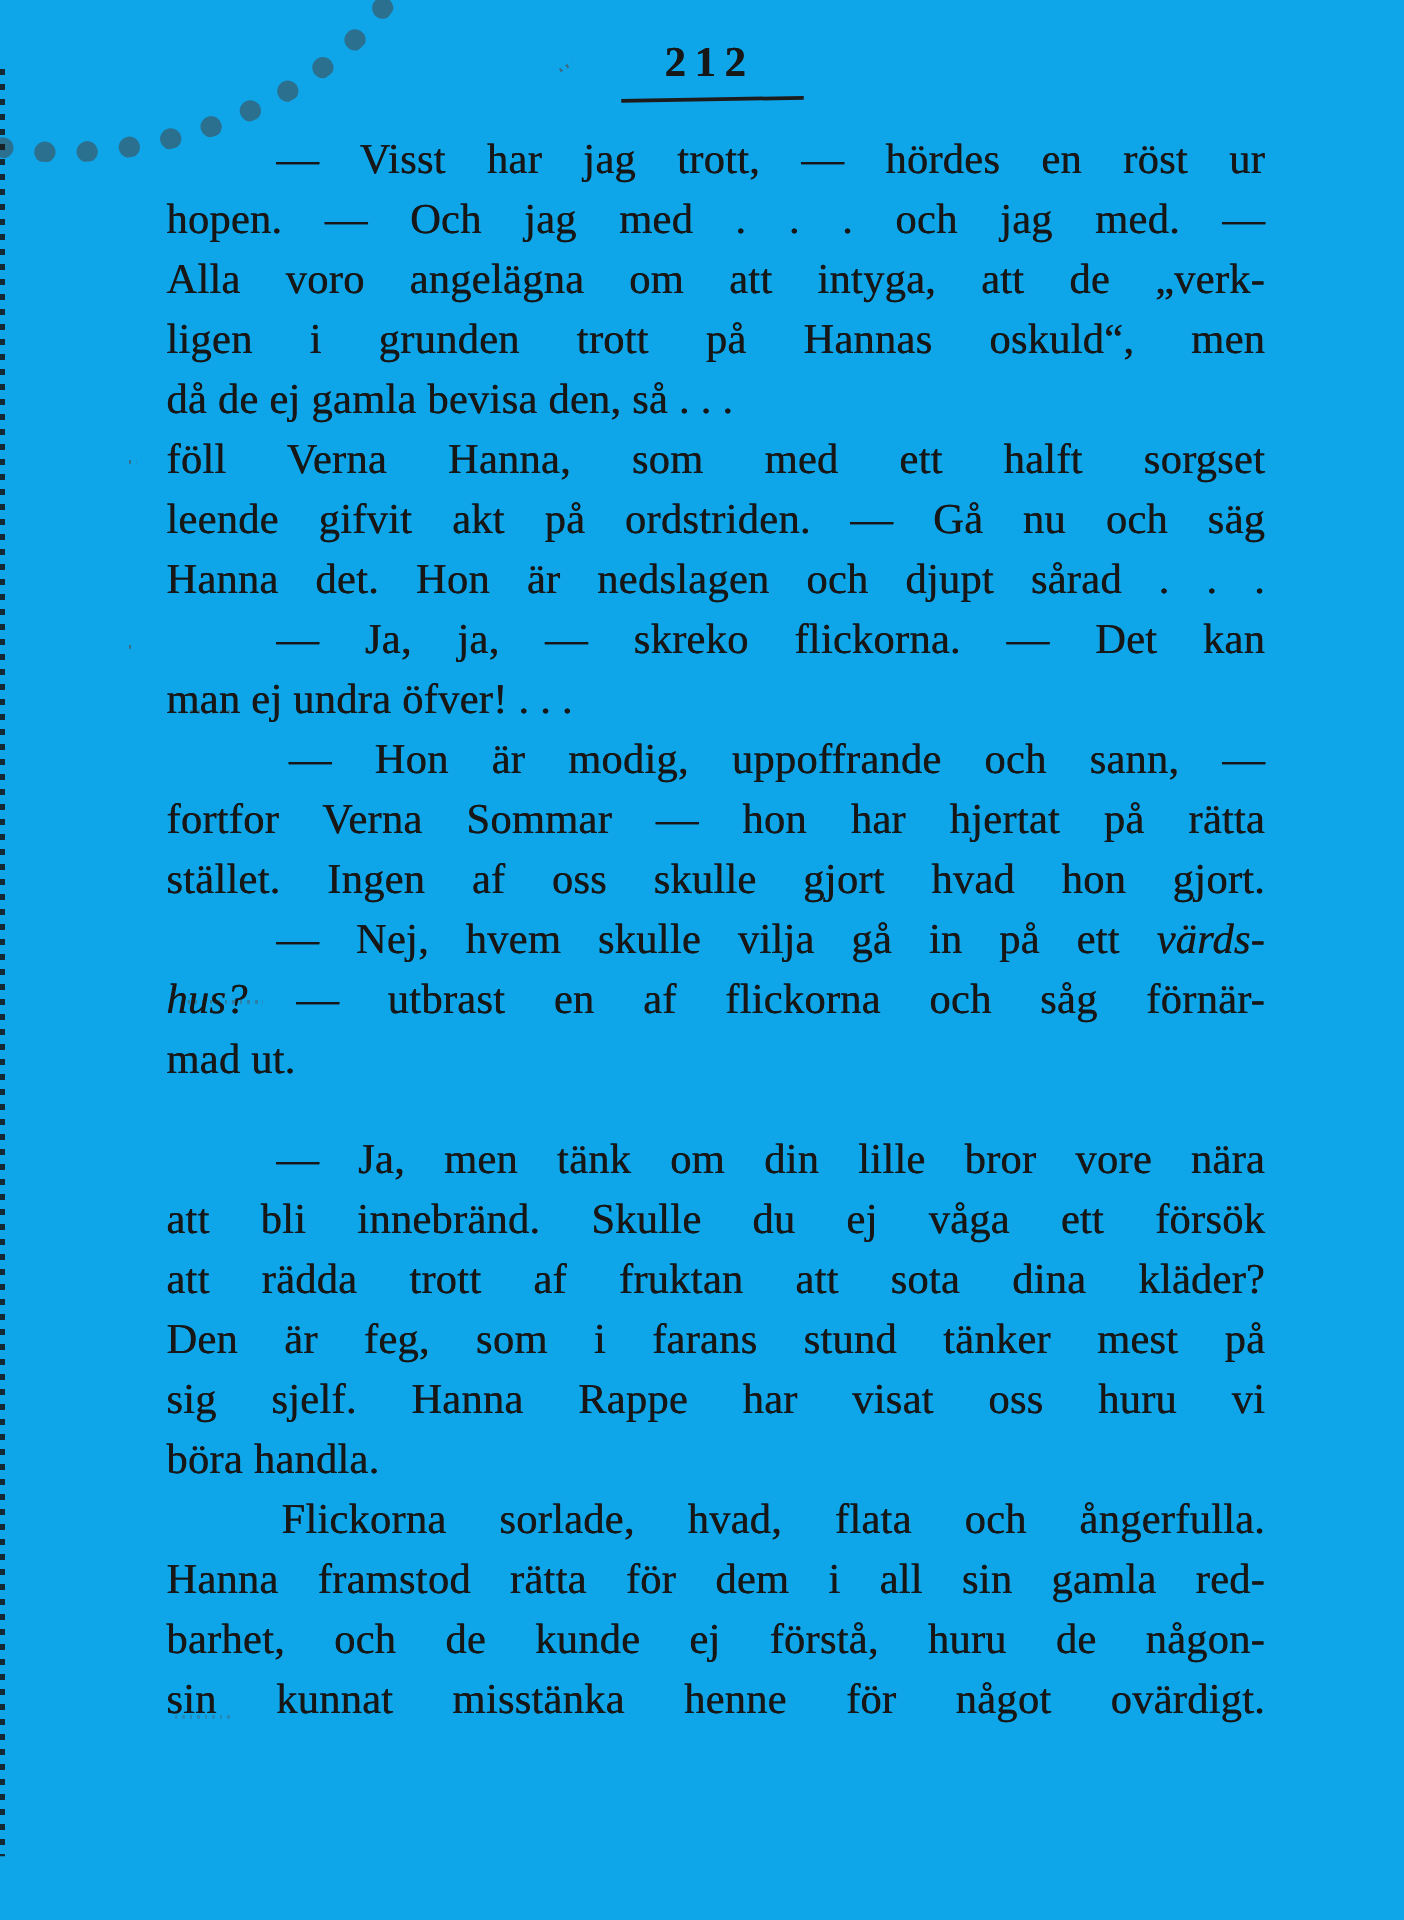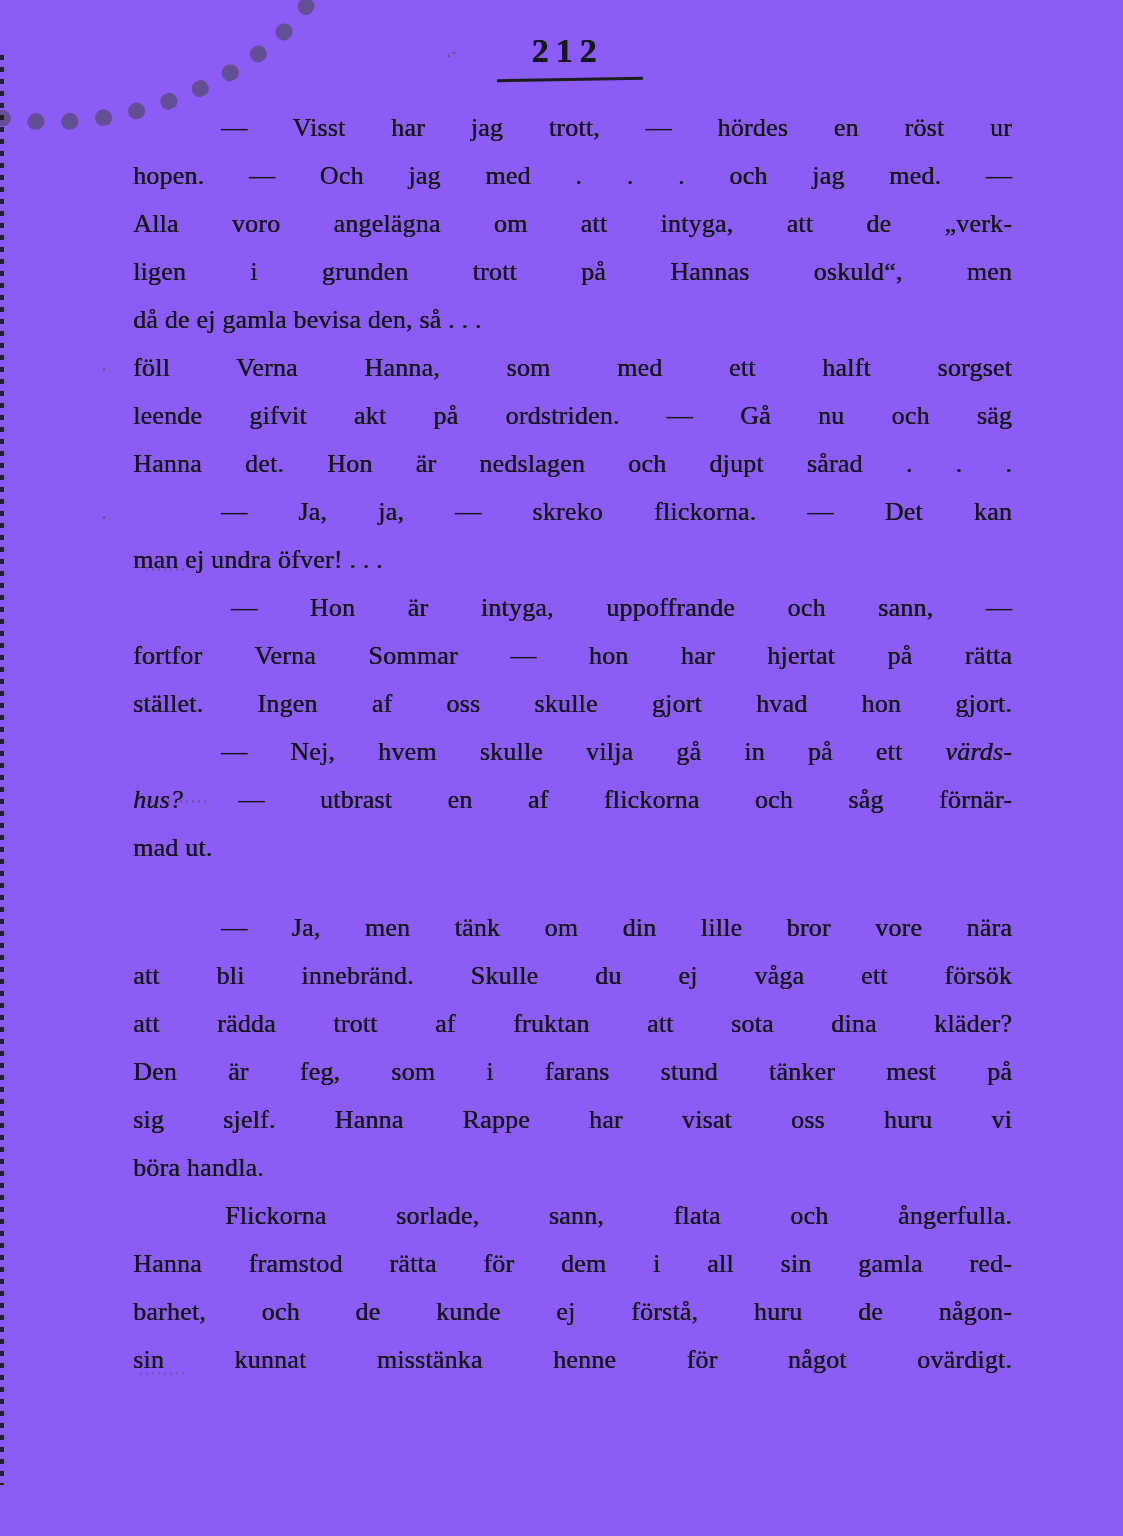--- a/index.html
+++ b/index.html
@@ -4,21 +4,21 @@
 <style>
   html, body {
     margin: 0;
     padding: 0;
     background: #ffffff;
   }
   #page {
     position: relative;
     width: 1123px;
     height: 1536px;
-    background: #8b5cf6;
+    background: #0ea5e9;
     overflow: hidden;
     font-family: "Liberation Serif", "DejaVu Serif", serif;
     color: #171717;
   }
 
   
   .corner-artifact {
     position: absolute;
     left: -155px;
     top: -215px;
@@ -87,21 +87,21 @@
   
   .text-block {
     position: absolute;
     left: 133px;
     top: 104px;
     width: 879px;
   }
   .line {
     height: 48px;
     line-height: 48px;
-    font-size: 26px;
+    font-size: 34px;
     text-align: justify;
     text-align-last: justify;
     text-shadow: 0.4px 0 0 currentColor;
     letter-spacing: 0.2px;
     overflow: visible;
   }
   .line.no-flush {
     text-align-last: left;
   }
   .italic {
@@ -131,31 +131,31 @@
       <div class="line" style="padding-left: 88px;"><span>— Visst har jag trott, — hördes en röst ur</span></div>
       <div class="line"><span>hopen. — Och jag med . . . och jag med. —</span></div>
       <div class="line"><span>Alla voro angelägna om att intyga, att de „verk-</span></div>
       <div class="line"><span>ligen i grunden trott på Hannas oskuld“, men</span></div>
       <div class="line no-flush"><span>då de ej gamla bevisa den, så . . .</span></div>
       <div class="line"><span>föll Verna Hanna, som med ett halft sorgset</span></div>
       <div class="line"><span>leende gifvit akt på ordstriden. — Gå nu och säg</span></div>
       <div class="line"><span>Hanna det. Hon är nedslagen och djupt sårad . . .</span></div>
       <div class="line" style="padding-left: 88px;"><span>— Ja, ja, — skreko flickorna. — Det kan</span></div>
       <div class="line no-flush"><span>man ej undra öfver! . . .</span></div>
-      <div class="line" style="padding-left: 98px;"><span>— Hon är intyga, uppoffrande och sann, —</span></div>
+      <div class="line" style="padding-left: 98px;"><span>— Hon är modig, uppoffrande och sann, —</span></div>
       <div class="line"><span>fortfor Verna Sommar — hon har hjertat på rätta</span></div>
       <div class="line"><span>stället. Ingen af oss skulle gjort hvad hon gjort.</span></div>
       <div class="line" style="padding-left: 88px;"><span>— Nej, hvem skulle vilja gå in på ett </span><span class="italic">värds-</span></div>
       <div class="line"><span class="italic">hus?</span><span> — utbrast en af flickorna och såg förnär-</span></div>
       <div class="line no-flush"><span>mad ut.</span></div>
       <div class="line" style="padding-left: 88px; margin-top: 32px;"><span>— Ja, men tänk om din lille bror vore nära</span></div>
       <div class="line"><span>att bli innebränd. Skulle du ej våga ett försök</span></div>
       <div class="line"><span>att rädda trott af fruktan att sota dina kläder?</span></div>
       <div class="line"><span>Den är feg, som i farans stund tänker mest på</span></div>
       <div class="line"><span>sig sjelf. Hanna Rappe har visat oss huru vi</span></div>
       <div class="line no-flush"><span>böra handla.</span></div>
-      <div class="line" style="padding-left: 92px;"><span>Flickorna sorlade, sann, flata och ångerfulla.</span></div>
+      <div class="line" style="padding-left: 92px;"><span>Flickorna sorlade, hvad, flata och ångerfulla.</span></div>
       <div class="line"><span>Hanna framstod rätta för dem i all sin gamla red-</span></div>
       <div class="line"><span>barhet, och de kunde ej förstå, huru de någon-</span></div>
       <div class="line"><span>sin kunnat misstänka henne för något ovärdigt.</span></div>
     </div>
 
 </div>
 
 </body></html>

